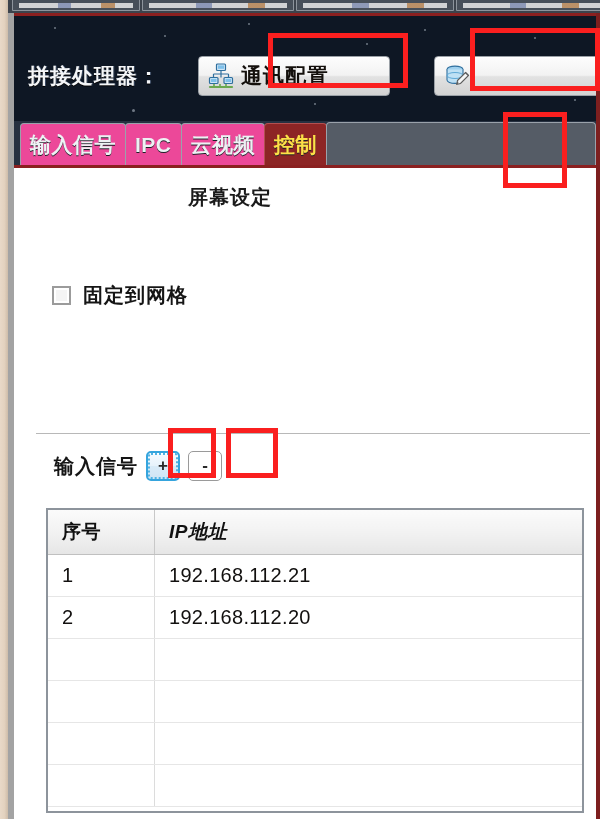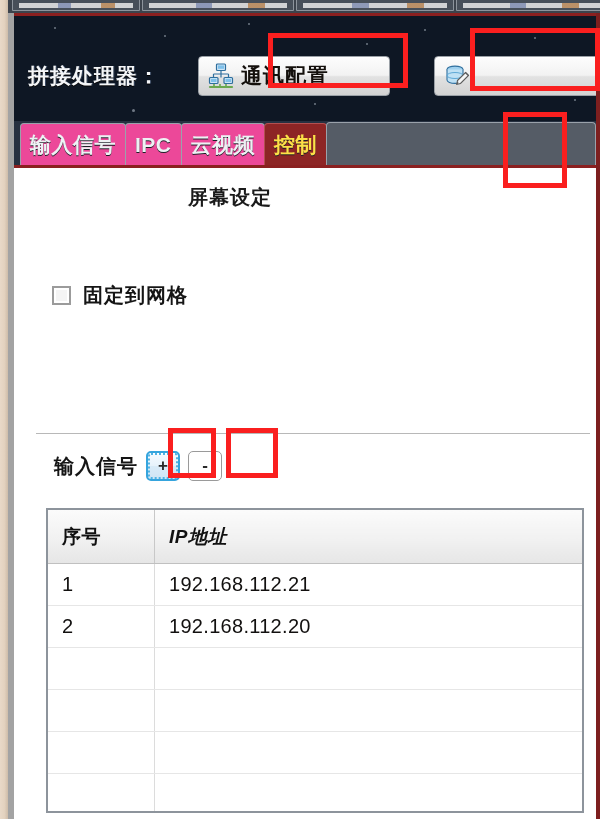--- a/index.html
+++ b/index.html
@@ -287,21 +287,21 @@
     background: #ffffff;
     box-sizing: border-box;
     overflow: hidden;
   }
   table.ip-table {
     width: 100%;
     border-collapse: collapse;
     table-layout: fixed;
   }
   table.ip-table th {
-    height: 53px;
+    height: 44px;
     background: linear-gradient(to bottom,#fbfbfb 0%, #f1f1f1 55%, #e6e6e6 100%);
     border-right: 1px solid #c8c8c8;
     border-bottom: 1px solid #c0c0c0;
     text-align: left;
     padding: 0 0 0 14px;
     font-size: 19px;
     font-weight: bold;
     color: #111111;
     letter-spacing: .5px;
   }

